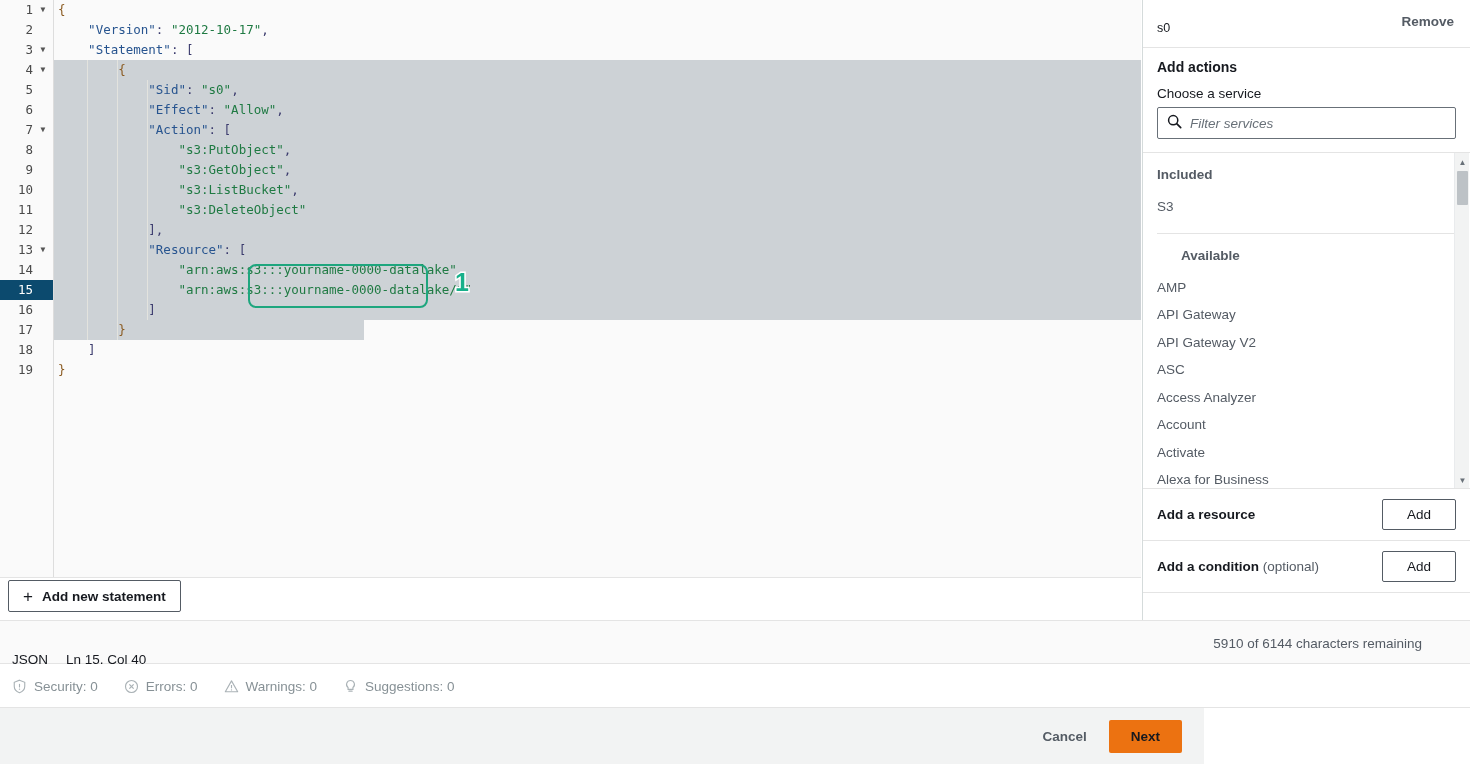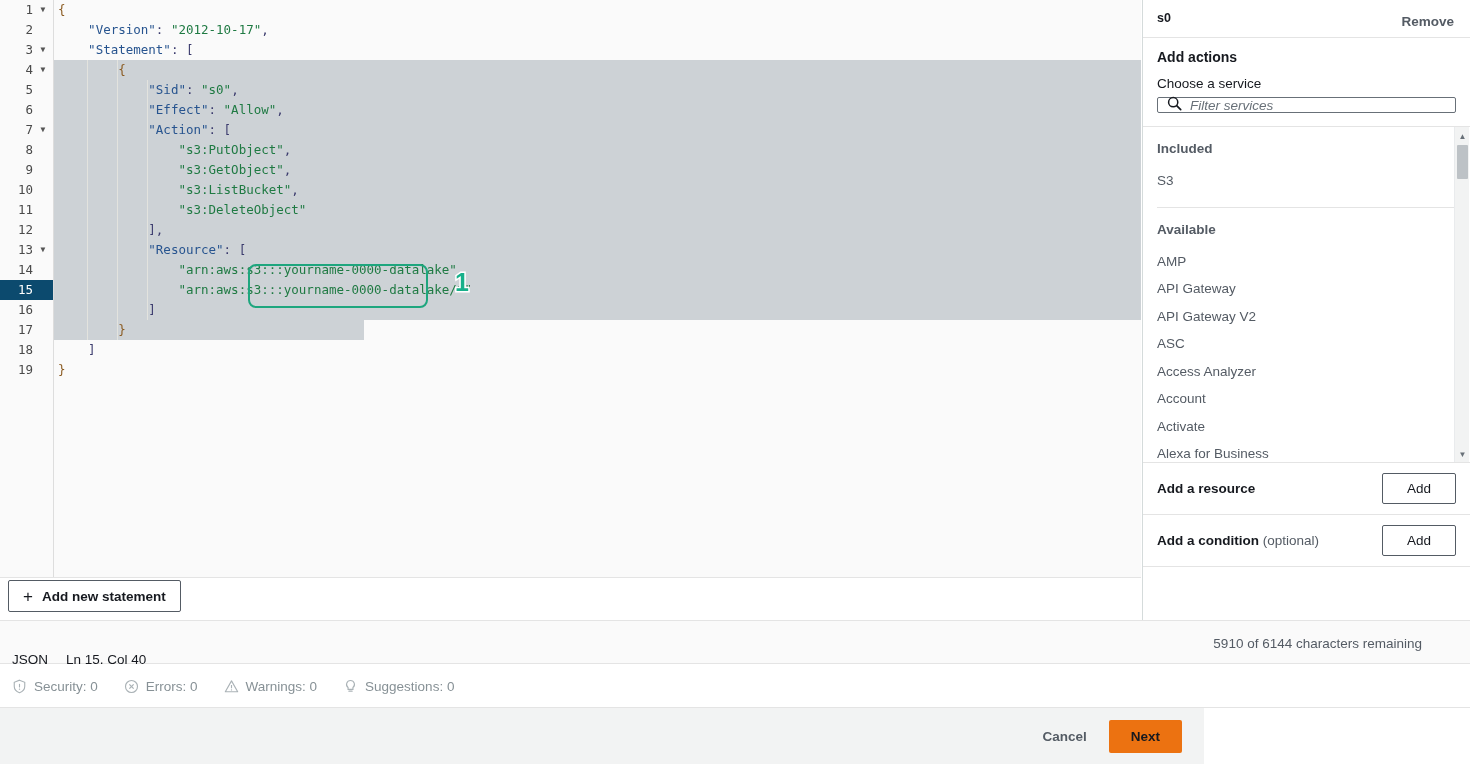--- a/index.html
+++ b/index.html
@@ -134,32 +134,32 @@
   
   .side-panel {
     position:absolute; left:1142px; top:0; width:328px; height:620px;
     background:#ffffff; border-left:1px solid #d5dbdb;
   }
   .sp-head {
     position:relative; padding:9px 14px 12px 14px;
     border-bottom:1px solid #e4e4e4;
   }
   .sp-title { font-size:19px; font-weight:bold; color:#16191f; letter-spacing:-0.2px;}
-  .sp-sub { font-size:12.5px; font-weight:bold; color:#16191f; margin-top:2px; }
+  .sp-sub { font-size:12.5px; font-weight:normal; color:#16191f; margin-top:12px; }
   .sp-remove {
     position:absolute; right:16px; top:14px;
     font-size:13.5px; font-weight:bold; color:#545b64;
     background:none; border:none; cursor:pointer;
     font-family:"Liberation Sans", sans-serif;
   }
   .sp-actions { padding:11px 14px 13px 14px; border-bottom:1px solid #e4e4e4; }
   .sp-h2 { font-size:14px; font-weight:bold; color:#16191f; }
   .sp-label { font-size:13.5px; color:#16191f; margin-top:11px; }
   .search-wrap {
-    position:relative; margin-top:6px; height:16px;
+    position:relative; margin-top:6px; height:32px;
     border:1px solid #687078; border-radius:2px; background:#fff;
     display:flex; align-items:center;
   }
   .search-ico { margin-left:9px; display:block; }
   .search-inp {
     flex:1; border:none; outline:none; background:transparent;
     font-size:13.5px; color:#16191f; padding-left:8px;
     font-family:"Liberation Sans", sans-serif;
   }
   .search-inp::placeholder { color:#687078; font-style:italic; }
@@ -294,21 +294,21 @@
         </span>
         <input class="search-inp" type="text" value="" placeholder="Filter services" style="">
       </div>
     </div>
 
     <div class="svc-scroll">
       <div class="svc-list" id="svclist">
           <div class="svc-group">Included</div>
           <div class="svc-item">S3</div>
           <div class="svc-divider"></div>
-          <div class="svc-group" style="margin-top: 14px;">Available</div>
+          <div class="svc-group" style="margin-top: 14px; margin-left: 24px;">Available</div>
           <div class="svc-item">AMP</div>
           <div class="svc-item">API Gateway</div>
           <div class="svc-item">API Gateway V2</div>
           <div class="svc-item">ASC</div>
           <div class="svc-item">Access Analyzer</div>
           <div class="svc-item">Account</div>
           <div class="svc-item">Activate</div>
           <div class="svc-item">Alexa for Business</div>
         </div>
       <div class="sbar">

